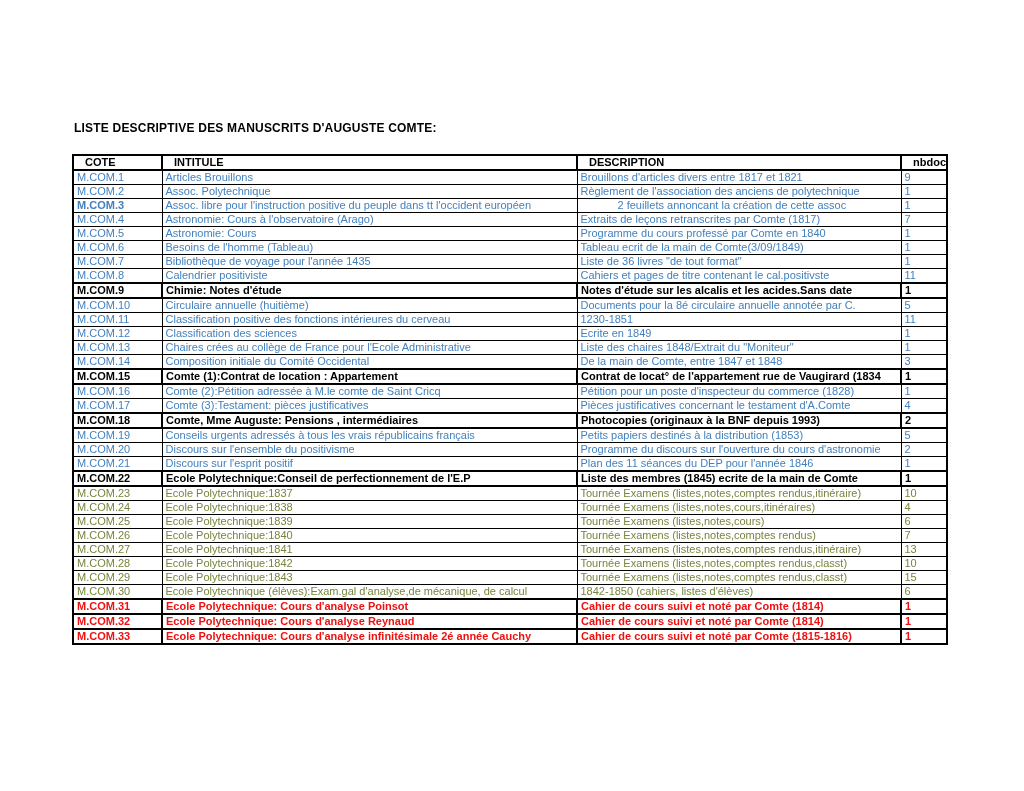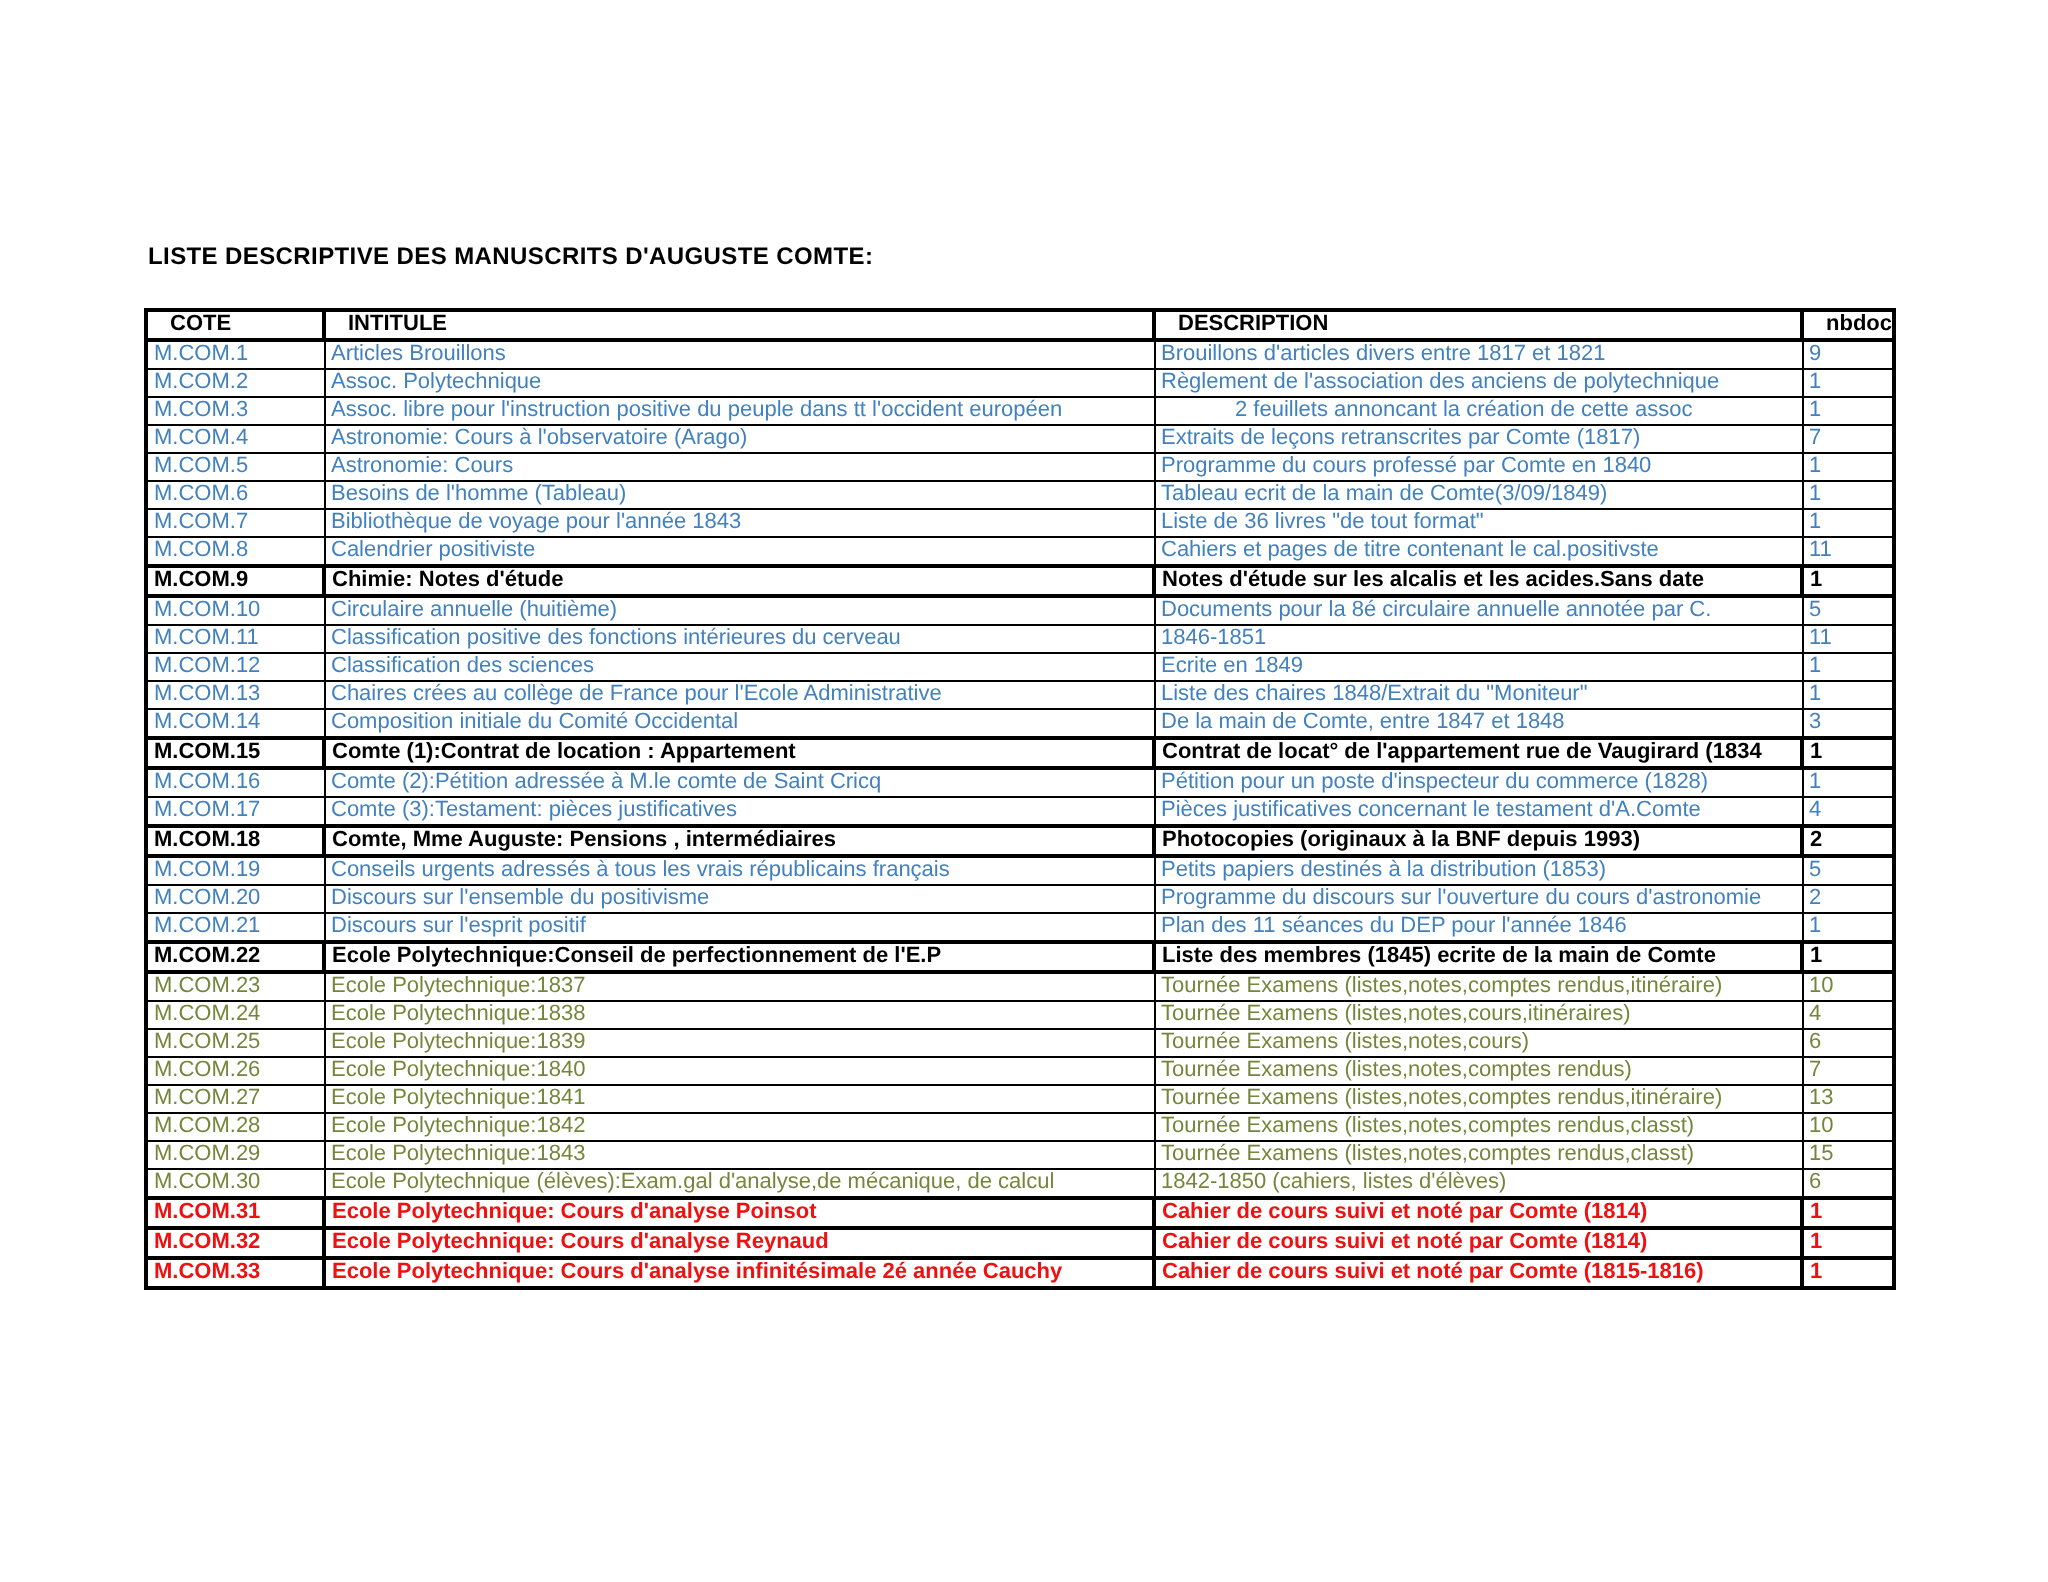--- a/index.html
+++ b/index.html
@@ -89,21 +89,21 @@
       <td class="col-desc" style="color: rgb(66, 129, 191);">Brouillons d'articles divers entre 1817 et 1821</td>
       <td class="col-nbdoc" style="color: rgb(66, 129, 191);">9</td>
     </tr>
         <tr>
       <td class="col-cote" style="color: rgb(66, 129, 191);">M.COM.2</td>
       <td class="col-int" style="color: rgb(66, 129, 191);">Assoc. Polytechnique</td>
       <td class="col-desc" style="color: rgb(66, 129, 191);">Règlement de l'association des anciens de polytechnique</td>
       <td class="col-nbdoc" style="color: rgb(66, 129, 191);">1</td>
     </tr>
         <tr>
-      <td class="col-cote" style="color: rgb(66, 129, 191);">M.COM.3</td>
+      <td class="col-cote" style="color: rgb(66, 129, 191); font-weight: bold;">M.COM.3</td>
       <td class="col-int" style="color: rgb(66, 129, 191);">Assoc. libre pour l'instruction positive du peuple dans tt l'occident européen</td>
       <td class="col-desc" style="color: rgb(66, 129, 191); padding-left: 40px;">2 feuillets annoncant la création de cette assoc</td>
       <td class="col-nbdoc" style="color: rgb(66, 129, 191);">1</td>
     </tr>
         <tr>
       <td class="col-cote" style="color: rgb(66, 129, 191);">M.COM.4</td>
       <td class="col-int" style="color: rgb(66, 129, 191);">Astronomie: Cours à l'observatoire (Arago)</td>
       <td class="col-desc" style="color: rgb(66, 129, 191);">Extraits de leçons retranscrites par Comte (1817)</td>
       <td class="col-nbdoc" style="color: rgb(66, 129, 191);">7</td>
     </tr>
@@ -114,21 +114,21 @@
       <td class="col-nbdoc" style="color: rgb(66, 129, 191);">1</td>
     </tr>
         <tr>
       <td class="col-cote" style="color: rgb(66, 129, 191);">M.COM.6</td>
       <td class="col-int" style="color: rgb(66, 129, 191);">Besoins de l'homme (Tableau)</td>
       <td class="col-desc" style="color: rgb(66, 129, 191);">Tableau ecrit de la main de Comte(3/09/1849)</td>
       <td class="col-nbdoc" style="color: rgb(66, 129, 191);">1</td>
     </tr>
         <tr>
       <td class="col-cote" style="color: rgb(66, 129, 191);">M.COM.7</td>
-      <td class="col-int" style="color: rgb(66, 129, 191);">Bibliothèque de voyage pour l'année 1843</td>
+      <td class="col-int" style="color: rgb(66, 129, 191);">Bibliothèque de voyage pour l'année 1435</td>
       <td class="col-desc" style="color: rgb(66, 129, 191);">Liste de 36 livres "de tout format"</td>
       <td class="col-nbdoc" style="color: rgb(66, 129, 191);">1</td>
     </tr>
         <tr>
       <td class="col-cote" style="color: rgb(66, 129, 191);">M.COM.8</td>
       <td class="col-int" style="color: rgb(66, 129, 191);">Calendrier positiviste</td>
       <td class="col-desc" style="color: rgb(66, 129, 191);">Cahiers et pages de titre contenant le cal.positivste</td>
       <td class="col-nbdoc" style="color: rgb(66, 129, 191);">11</td>
     </tr>
         <tr class="emph">
@@ -139,21 +139,21 @@
     </tr>
         <tr>
       <td class="col-cote" style="color: rgb(66, 129, 191);">M.COM.10</td>
       <td class="col-int" style="color: rgb(66, 129, 191);">Circulaire annuelle (huitième)</td>
       <td class="col-desc" style="color: rgb(66, 129, 191);">Documents pour la 8é circulaire annuelle annotée par C.</td>
       <td class="col-nbdoc" style="color: rgb(66, 129, 191);">5</td>
     </tr>
         <tr>
       <td class="col-cote" style="color: rgb(66, 129, 191);">M.COM.11</td>
       <td class="col-int" style="color: rgb(66, 129, 191);">Classification positive des fonctions intérieures du cerveau</td>
-      <td class="col-desc" style="color: rgb(66, 129, 191);">1846-1851</td>
+      <td class="col-desc" style="color: rgb(66, 129, 191);">1230-1851</td>
       <td class="col-nbdoc" style="color: rgb(66, 129, 191);">11</td>
     </tr>
         <tr>
       <td class="col-cote" style="color: rgb(66, 129, 191);">M.COM.12</td>
       <td class="col-int" style="color: rgb(66, 129, 191);">Classification des sciences</td>
       <td class="col-desc" style="color: rgb(66, 129, 191);">Ecrite en 1849</td>
       <td class="col-nbdoc" style="color: rgb(66, 129, 191);">1</td>
     </tr>
         <tr>
       <td class="col-cote" style="color: rgb(66, 129, 191);">M.COM.13</td>

